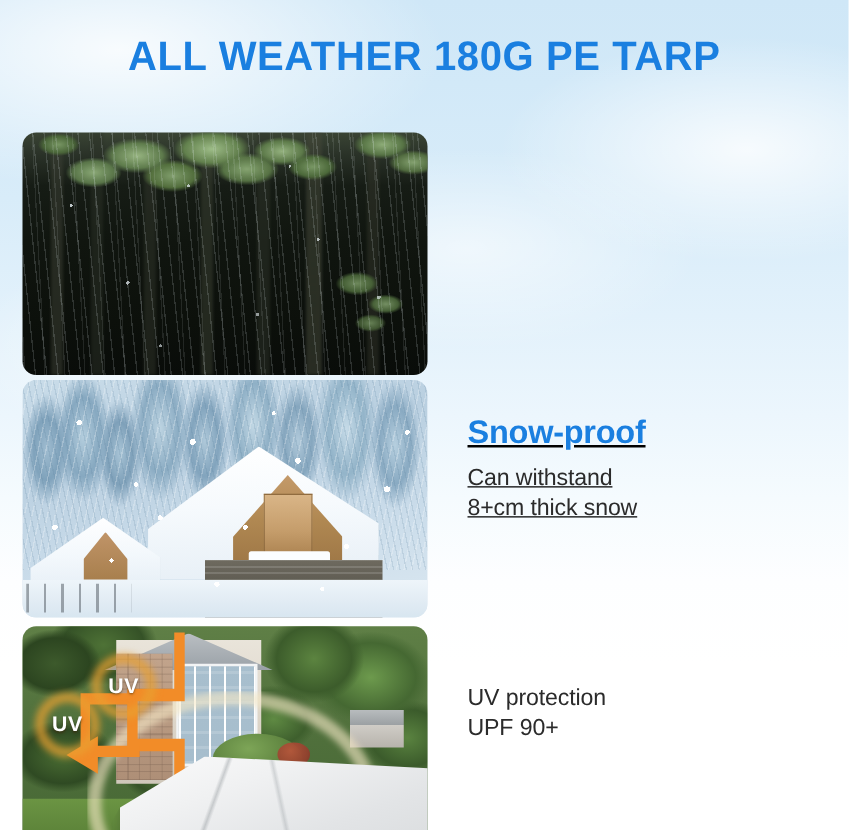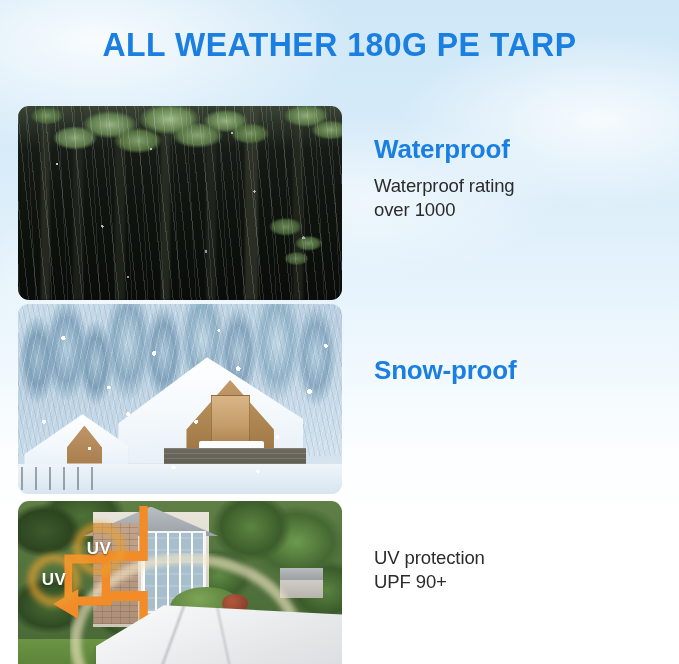--- a/index.html
+++ b/index.html
@@ -54,21 +54,21 @@
 
   
   .row {
     position: absolute;
     left: 18px;
     width: 643px;
     display: flex;
     align-items: center;
   }
   #row-0 { top: 82px;  height: 194px; }
-  #row-1 { top: 280px; height: 190px; }
+  #row-1 { top: 280px; height: 190px; text-decoration: underline; }
   #row-2 { top: 477px; height: 186px; }
 
   .photo {
     position: relative;
     width: 324px;
     height: 100%;
     border-radius: 11px;
     overflow: hidden;
     flex: 0 0 auto;
     margin-top: 48px;
@@ -445,25 +445,20 @@
   <div id="title">ALL WEATHER 180G PE TARP</div>
 
   <div class="row" id="row-0">
     <div class="photo ph-rain">
       <div class="rain-trunks"></div>
       <div class="rain-foliage"></div>
       <div class="rain-foliage-2"></div>
       <div class="rain-streaks"></div>
       <div class="rain-streaks-2"></div>
       <div class="rain-speckle"></div>
-    </div>
-    <div class="text-col">
-      <div class="feature-title">Waterproof</div>
-      <div class="feature-desc">Waterproof rating
-over 1000</div>
     </div>
   </div>
 
   <div class="row" id="row-1">
     <div class="photo ph-snow">
       <div class="snow-forest"></div>
       <div class="snow-trees"></div>
       <div class="snow-tree-tex"></div>
       <div class="cabin-main-roof"></div>
       <div class="cabin-gable"></div>
@@ -472,20 +467,22 @@
       <div class="cabin-body"></div>
       <div class="cabin-body-tex"></div>
       <div class="cabin-small-roof"></div>
       <div class="cabin-small-gable"></div>
       <div class="snow-ground"></div>
       <div class="snow-fence"></div>
       <div class="snow-flakes"></div>
     </div>
     <div class="text-col">
       <div class="feature-title">Snow-proof</div>
+      <div class="feature-desc">Can withstand
+8+cm thick snow</div>
     </div>
   </div>
 
   <div class="row" id="row-2">
     <div class="photo ph-uv">
       <div class="uv-foliage"></div>
       <div class="uv-lawn"></div>
       <div class="uv-house"></div>
       <div class="uv-house-roof"></div>
       <div class="uv-house-stone"></div>

